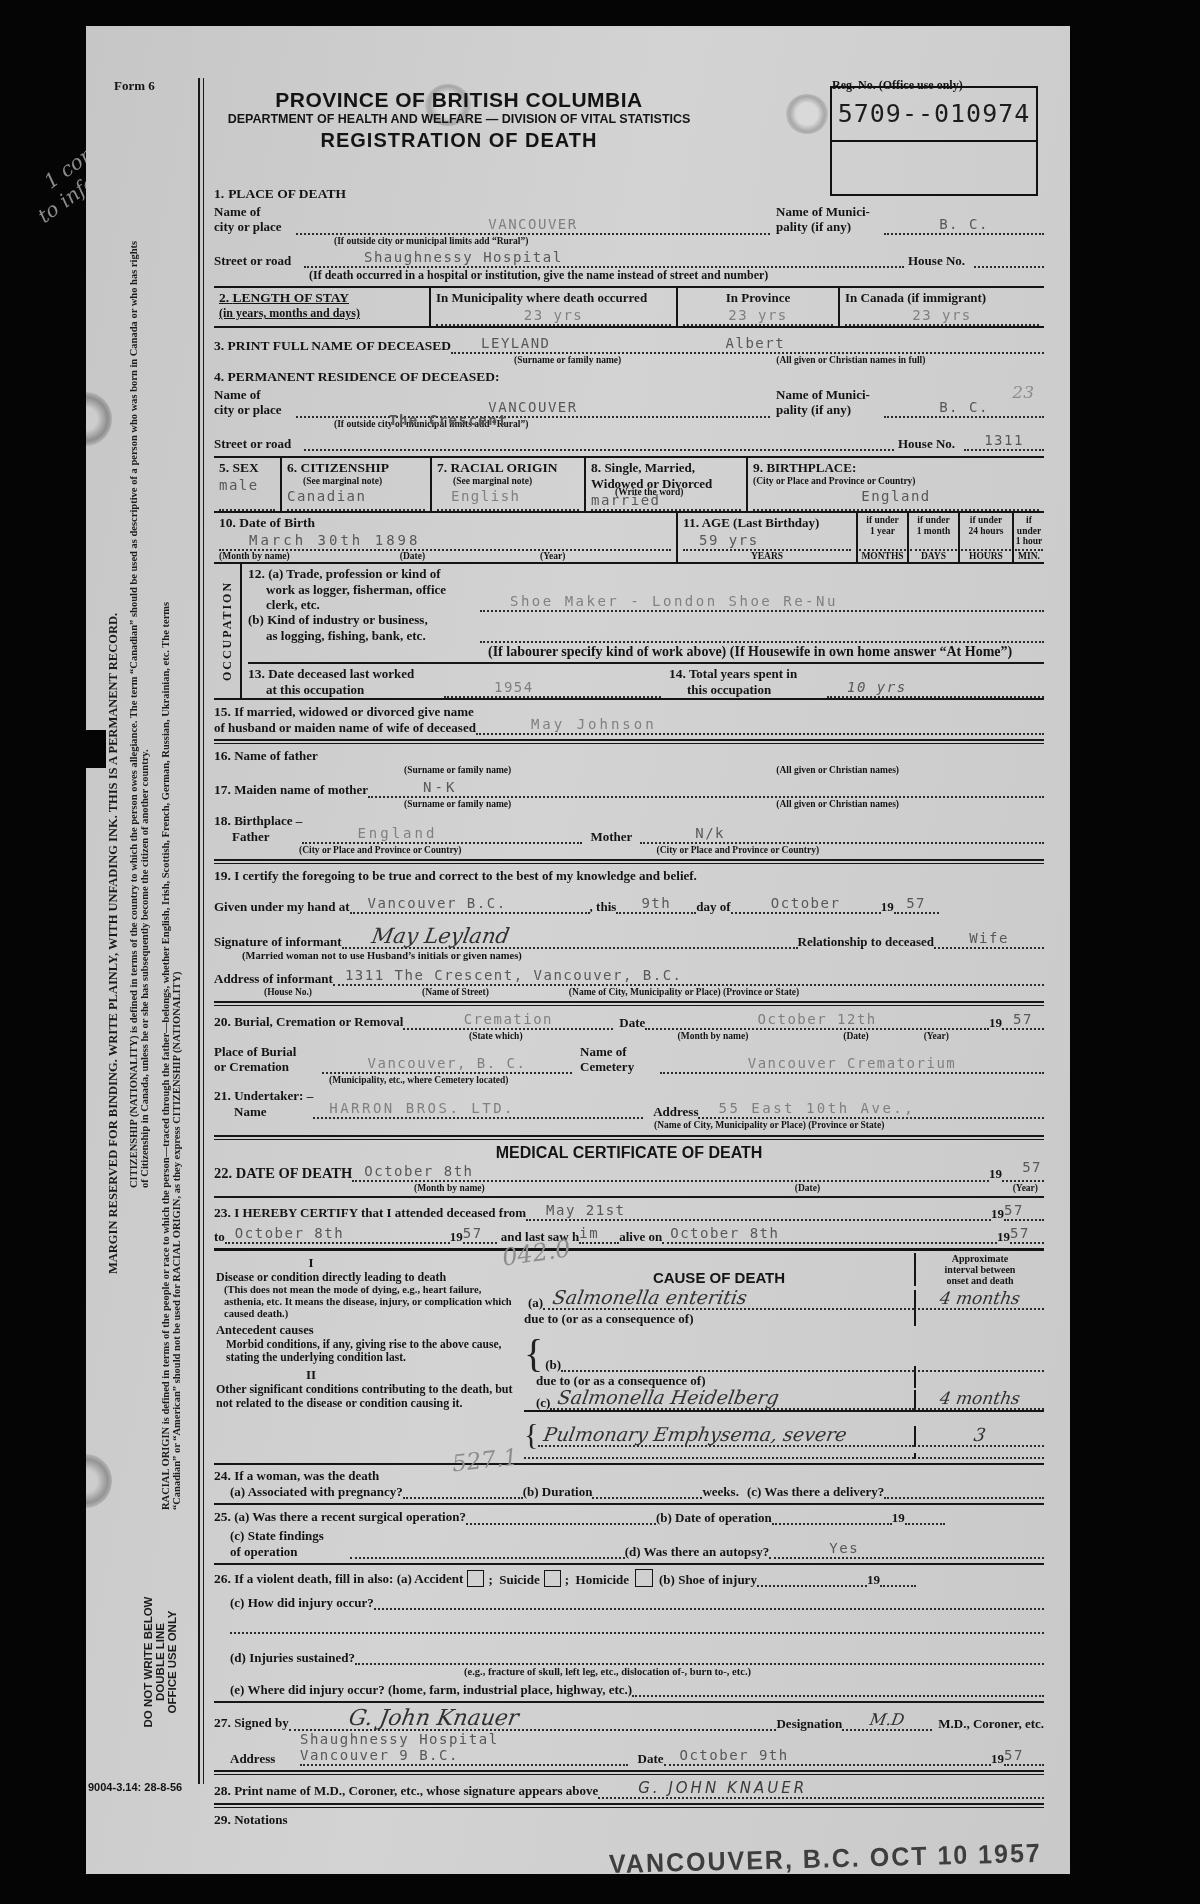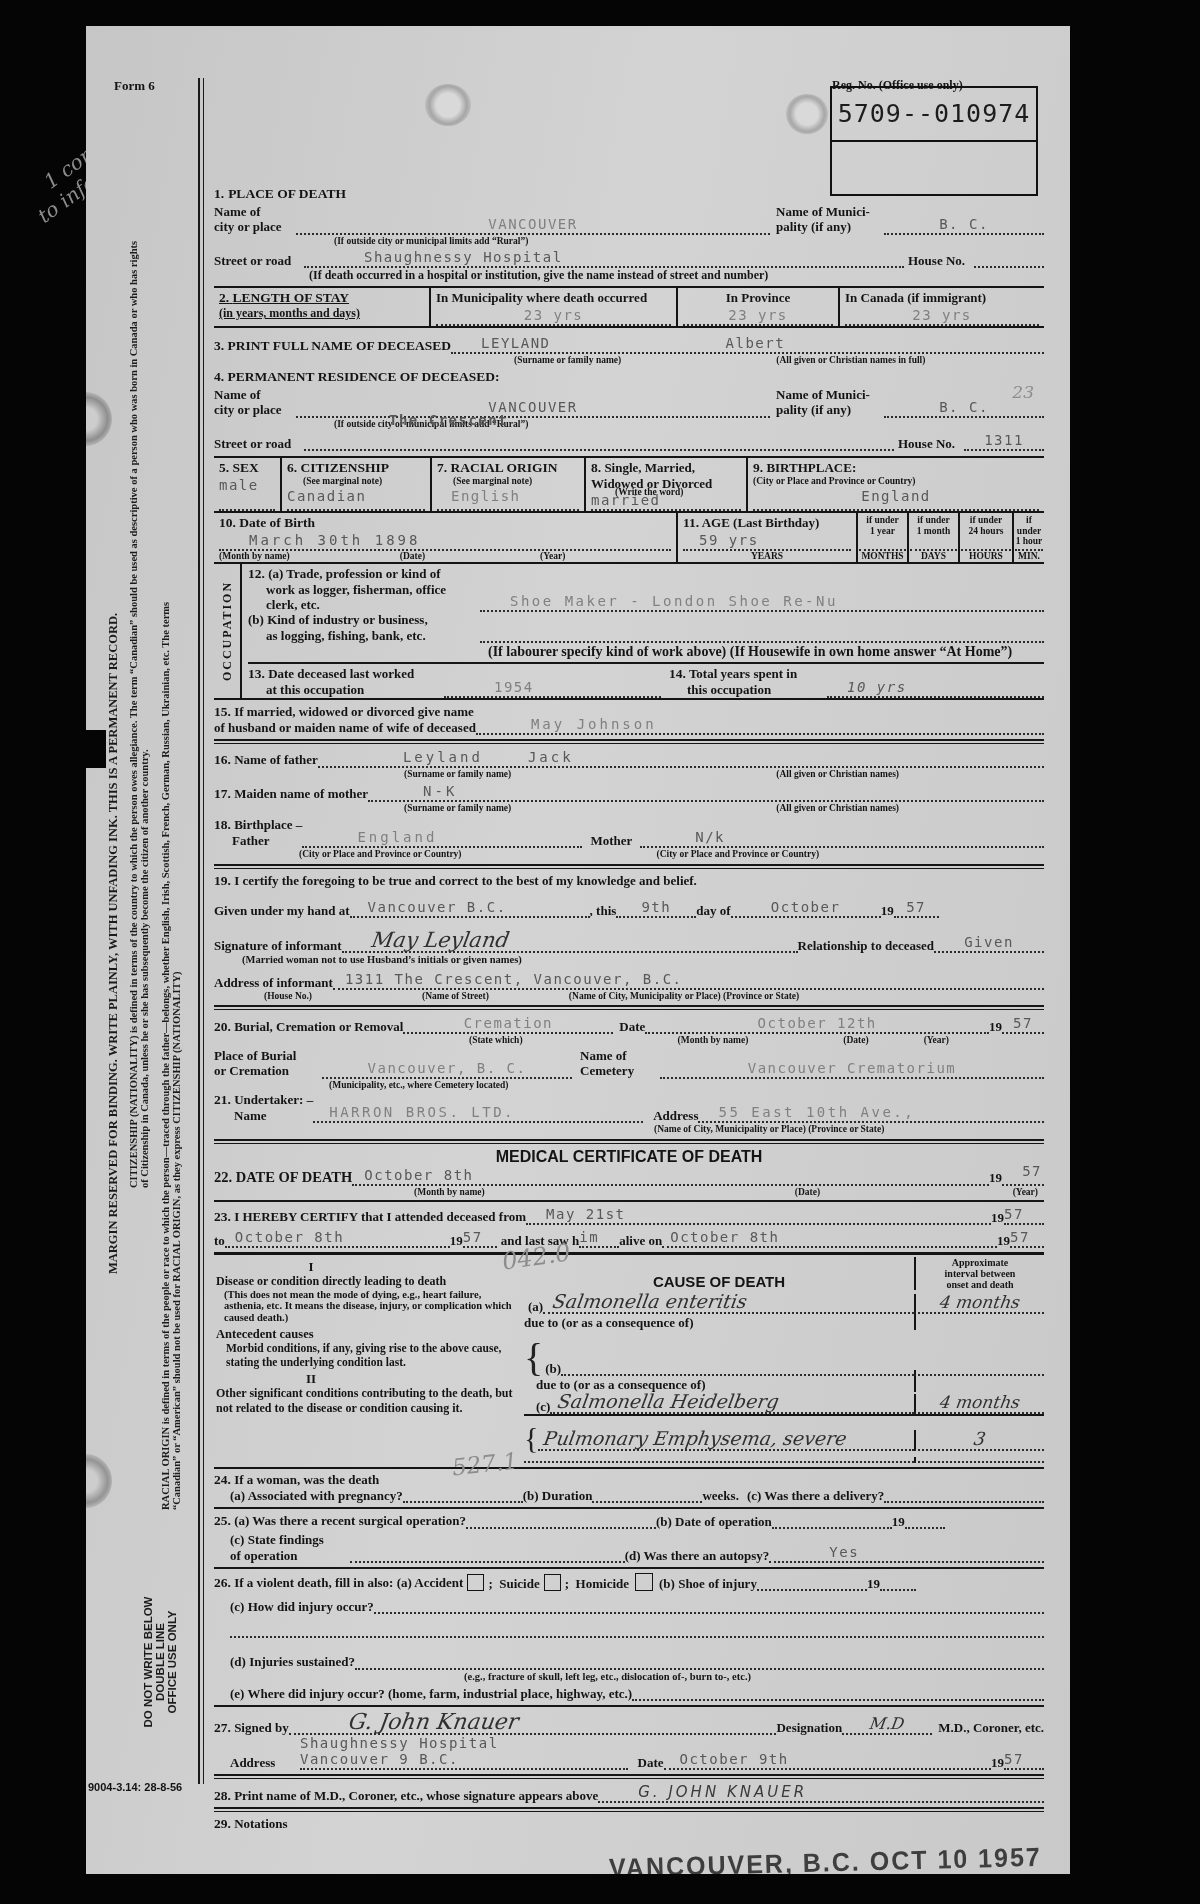--- a/index.html
+++ b/index.html
@@ -82,20 +82,25 @@
     <div>DOUBLE LINE</div>
     <div>OFFICE USE ONLY</div>
   </div>
   <div class="b" style="position:absolute;left:2px;top:1755px;font-size:11px;font-family:'Liberation Sans',sans-serif;">9004-3.14: 28-8-56</div>
 
   <div class="vrule"></div>
 
   <div class="content">
 
     <div style="position:relative;height:118px;">
+      <div class="center" style="position:absolute;left:10px;top:22px;width:470px;font-family:'Liberation Sans',sans-serif;">
+        <div style="font-size:21px;font-weight:bold;letter-spacing:0.5px;">PROVINCE OF BRITISH COLUMBIA</div>
+        <div style="font-size:12.5px;font-weight:bold;">DEPARTMENT OF HEALTH AND WELFARE — DIVISION OF VITAL STATISTICS</div>
+        <div style="font-size:20px;font-weight:bold;letter-spacing:1px;margin-top:3px;">REGISTRATION OF DEATH</div>
+      </div>
       <div class="b" style="position:absolute;left:618px;top:12px;font-size:12px;">Reg. No. (Office use only)</div>
       <div class="regbox" style="left:616px;top:20px;width:204px;height:106px;">
         <div class="center" style="border-bottom:2px solid #111;height:52px;line-height:52px;font-family:'DejaVu Sans Mono',monospace;font-size:25px;color:#1c1c1c;letter-spacing:1px;">5709--010974</div>
       </div>
     </div>
 
     <div>
       <div class="r"><span class="n">1.</span>&nbsp;<span class="n">PLACE OF DEATH</span></div>
       <div class="r" style="margin-top:2px;">
         <span class="b" style="width:82px;"><span>Name of</span><br><span>city or place</span></span>
@@ -262,21 +267,20 @@
       <div class="r">
         <span class="b"><span class="n">15.</span> <span>If married, widowed or divorced give name</span><br><span>of husband or maiden name of wife of deceased</span></span>
         <span class="d"><span class="t faded" style="margin-left:55px;letter-spacing:3px;">May Johnson</span></span>
       </div>
     </div>
     <div class="sep"></div>
 
     <div>
       <div class="r">
         <span class="b"><span class="n">16.</span> <span>Name of father</span></span>
-        <span class="d"><span class="t" style="margin-left:85px;letter-spacing:3px;">Leyland</span><span class="t" style="margin-left:45px;letter-spacing:3px;">Jack</span></span>
       </div>
       <div class="sr">
           <span style="margin-left:190px;">(Surname or family name)</span>
           <span style="margin-left:265px;">(All given or Christian names)</span>
         </div>
     </div>
 
     <div style="margin-top:3px;">
       <div class="r">
         <span class="b"><span class="n">17.</span> <span>Maiden name of mother</span></span>
@@ -313,21 +317,21 @@
         <span class="d c" style="max-width:80px;"><span class="t">9th</span></span>
         <span class="b">day of</span>
         <span class="d c" style="max-width:150px;"><span class="t">October</span></span>
         <span class="b">19</span>
         <span class="d c" style="max-width:45px;"><span class="t">57</span></span>
       </div>
       <div class="r" style="margin-top:12px;">
         <span class="b">Signature of informant</span>
         <span class="d"><span class="h" style="font-size:21px;margin-left:30px;">May Leyland</span></span>
         <span class="b">Relationship to deceased</span>
-        <span class="d c" style="max-width:110px;"><span class="t">Given</span></span>
+        <span class="d c" style="max-width:110px;"><span class="t">Wife</span></span>
       </div>
       <div class="sr" style="font-size:10.5px;">
           <span style="margin-left:28px;">(Married woman not to use Husband’s initials or given names)</span>
         </div>
       <div class="r" style="margin-top:4px;">
         <span class="b">Address of informant</span>
         <span class="d"><span class="t" style="margin-left:12px;">1311 The Crescent, Vancouver, B.C.</span></span>
       </div>
       <div class="sr">
           <span style="margin-left:50px;">(House No.)</span>

